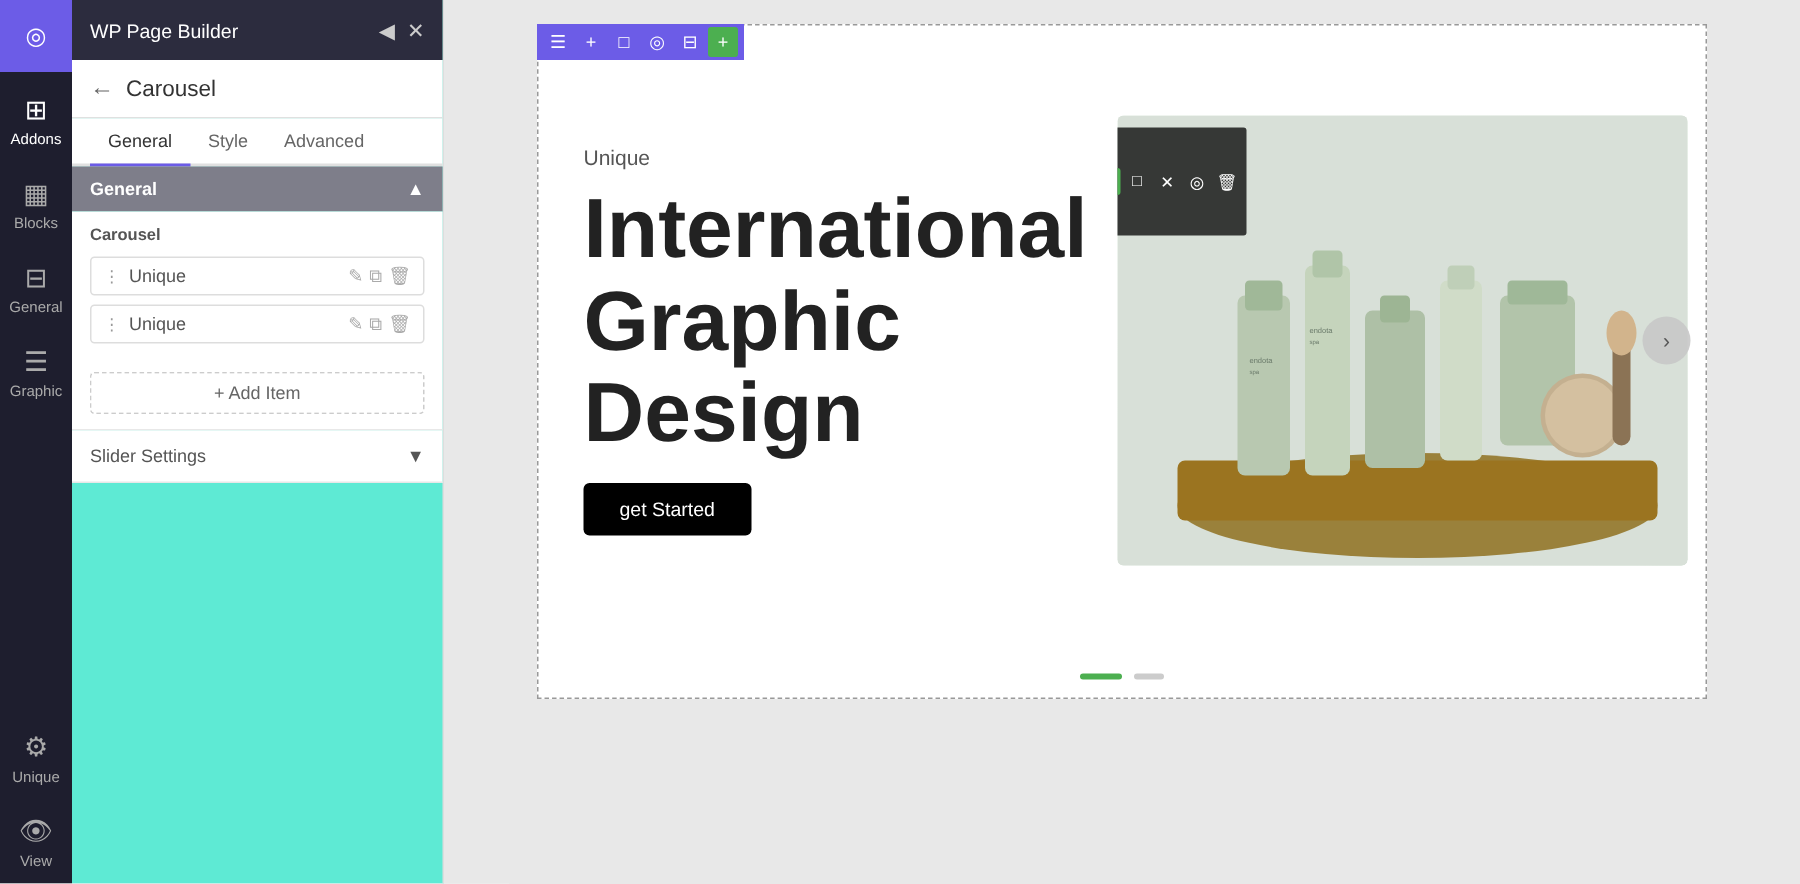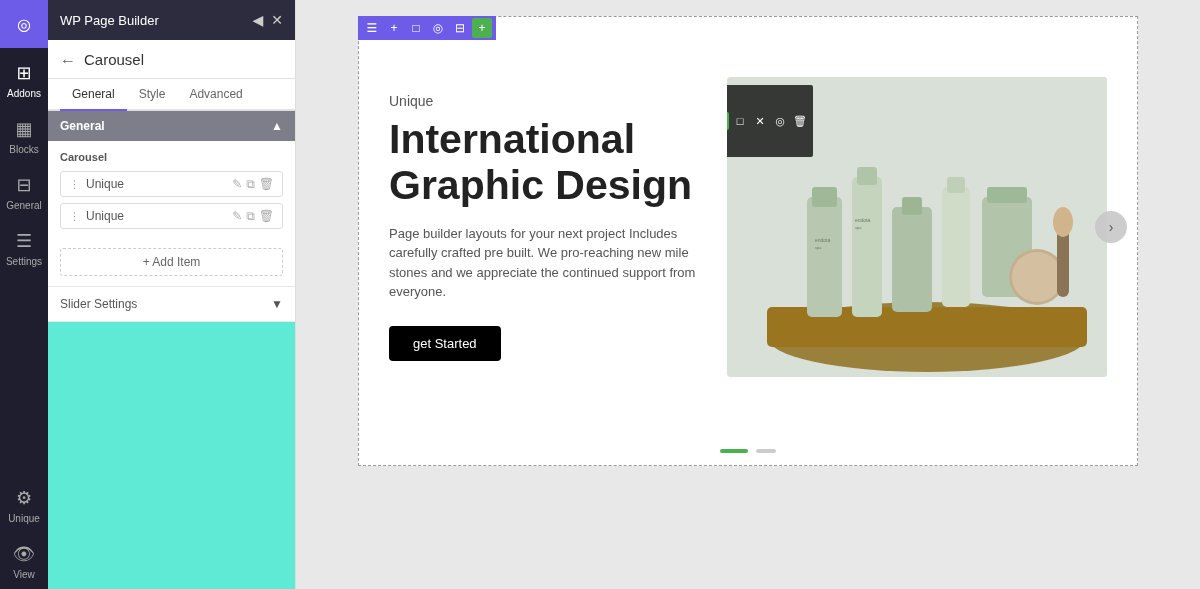--- a/index.html
+++ b/index.html
@@ -247,21 +247,21 @@
       flex: 1;
       max-width: 400px;
       padding-right: 20px;
     }
     .slide-tag {
       font-size: 14px;
       color: #555;
       margin-bottom: 8px;
     }
     .slide-title {
-      font-size: 41px;
+      font-size: 56px;
       font-weight: 700;
       color: #222;
       line-height: 1.1;
       margin-bottom: 16px;
     }
     .slide-desc {
       font-size: 13px;
       color: #555;
       line-height: 1.5;
       margin-bottom: 24px;
@@ -363,21 +363,21 @@
   <div class="icon-bar-item">
     <span class="icon-symbol">▦</span>
     <span>Blocks</span>
   </div>
   <div class="icon-bar-item">
     <span class="icon-symbol">⊟</span>
     <span>General</span>
   </div>
   <div class="icon-bar-item">
     <span class="icon-symbol">☰</span>
-    <span>Settings</span>
+    <span>Graphic</span>
   </div>
   <div class="icon-bar-item icon-bar-bottom">
     <span class="icon-symbol">⚙</span>
     <span>Unique</span>
   </div>
   <div class="icon-bar-item">
     <span class="icon-symbol">👁</span>
     <span>View</span>
   </div>
 </div>
@@ -460,21 +460,20 @@
       <span>◎</span>
       <span>⊟</span>
       <span class="add-btn">+</span>
     </div>
 
     <div class="carousel-slide">
 
       <div class="slide-content">
         <div class="slide-tag">Unique</div>
         <div class="slide-title">International Graphic Design</div>
-        <div class="slide-desc">Page builder layouts for your next project Includes carefully crafted pre built. We pro-reaching new mile stones and we appreciate the continued support from everyone.</div>
         <button class="slide-btn">
           <span>get Started</span>
         </button>
       </div>
 
       <div class="slide-image">
         
         <svg width="380" height="300" viewBox="0 0 380 300" xmlns="http://www.w3.org/2000/svg">
           <rect width="380" height="300" fill="#d8e0d8"></rect>
 

